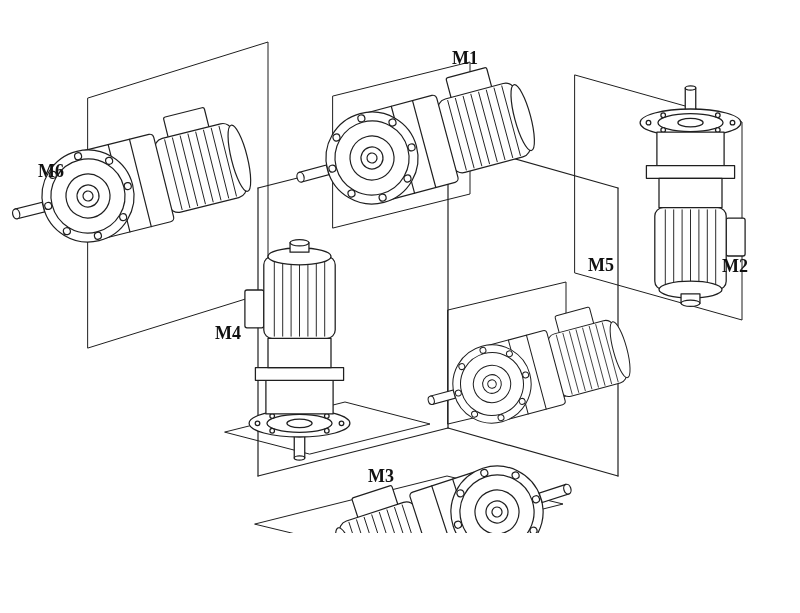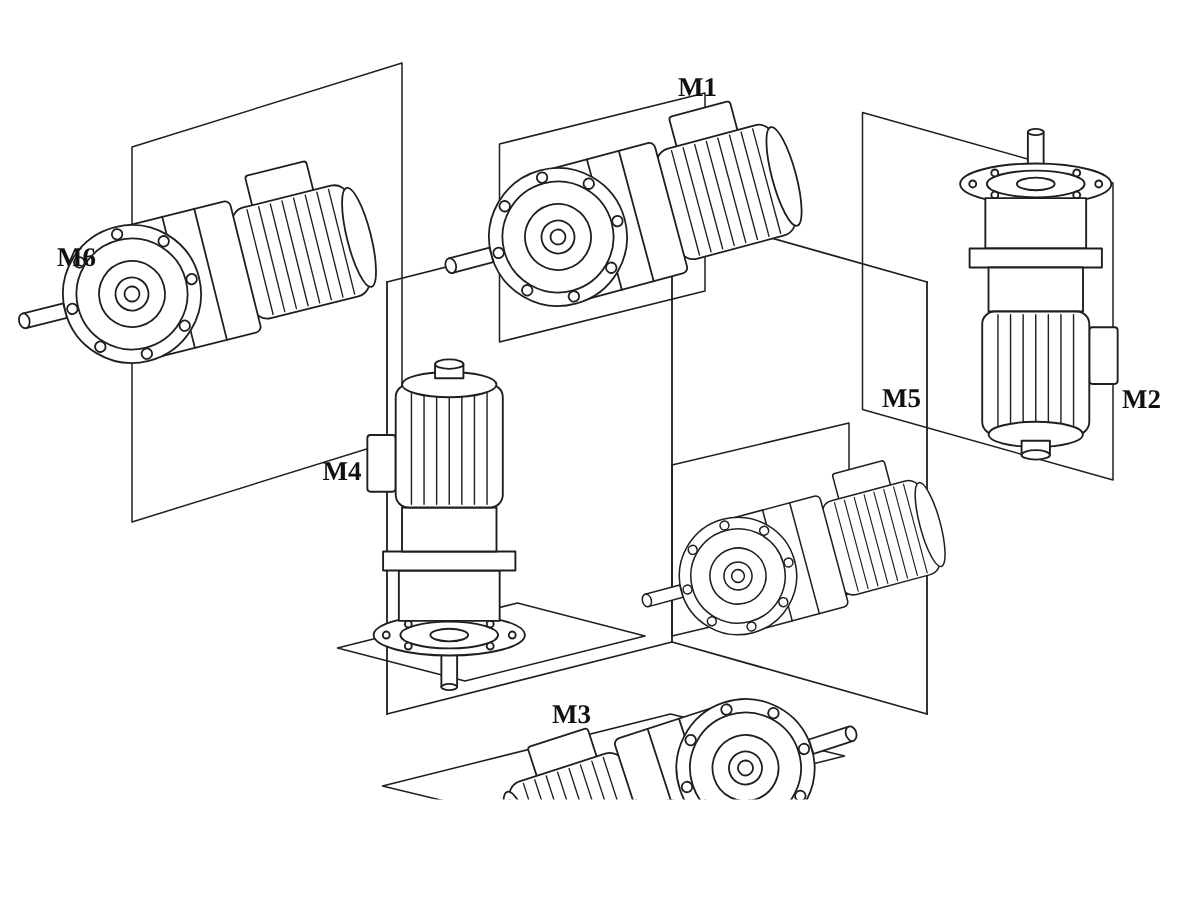--- a/index.html
+++ b/index.html
@@ -133,19 +133,19 @@
 
     <use href="#gmh" transform="translate(372,158) rotate(-15) translate(-46,-50)"></use>
     <use href="#gmh" transform="translate(88,196) rotate(-14) translate(-46,-50)"></use>
     <use href="#gmv" transform="translate(638,88) scale(1.05)"></use>
     <use href="#gmv" transform="translate(352,458) scale(1.05) rotate(180)"></use>
     <use href="#gmh" transform="translate(492,384) rotate(-15) scale(0.85) translate(-46,-50)"></use>
     <use href="#gmh" transform="translate(497,512) rotate(-18) scale(-1,1) translate(-46,-50)"></use>
   </svg>
 
   <div class="lbl" style="left:452px; top:48px;">M1</div>
-  <div class="lbl" style="left:748px; top:256px;">M2</div>
+  <div class="lbl" style="left:722px; top:256px;">M2</div>
   <div class="lbl" style="left:368px; top:466px;">M3</div>
-  <div class="lbl" style="left:215px; top:304px;">M4</div>
+  <div class="lbl" style="left:215px; top:323px;">M4</div>
   <div class="lbl" style="left:588px; top:255px;">M5</div>
   <div class="lbl" style="left:8px;   top:161px;margin-left:30px;">M6</div>
 
 </div>
 
 </body></html>

